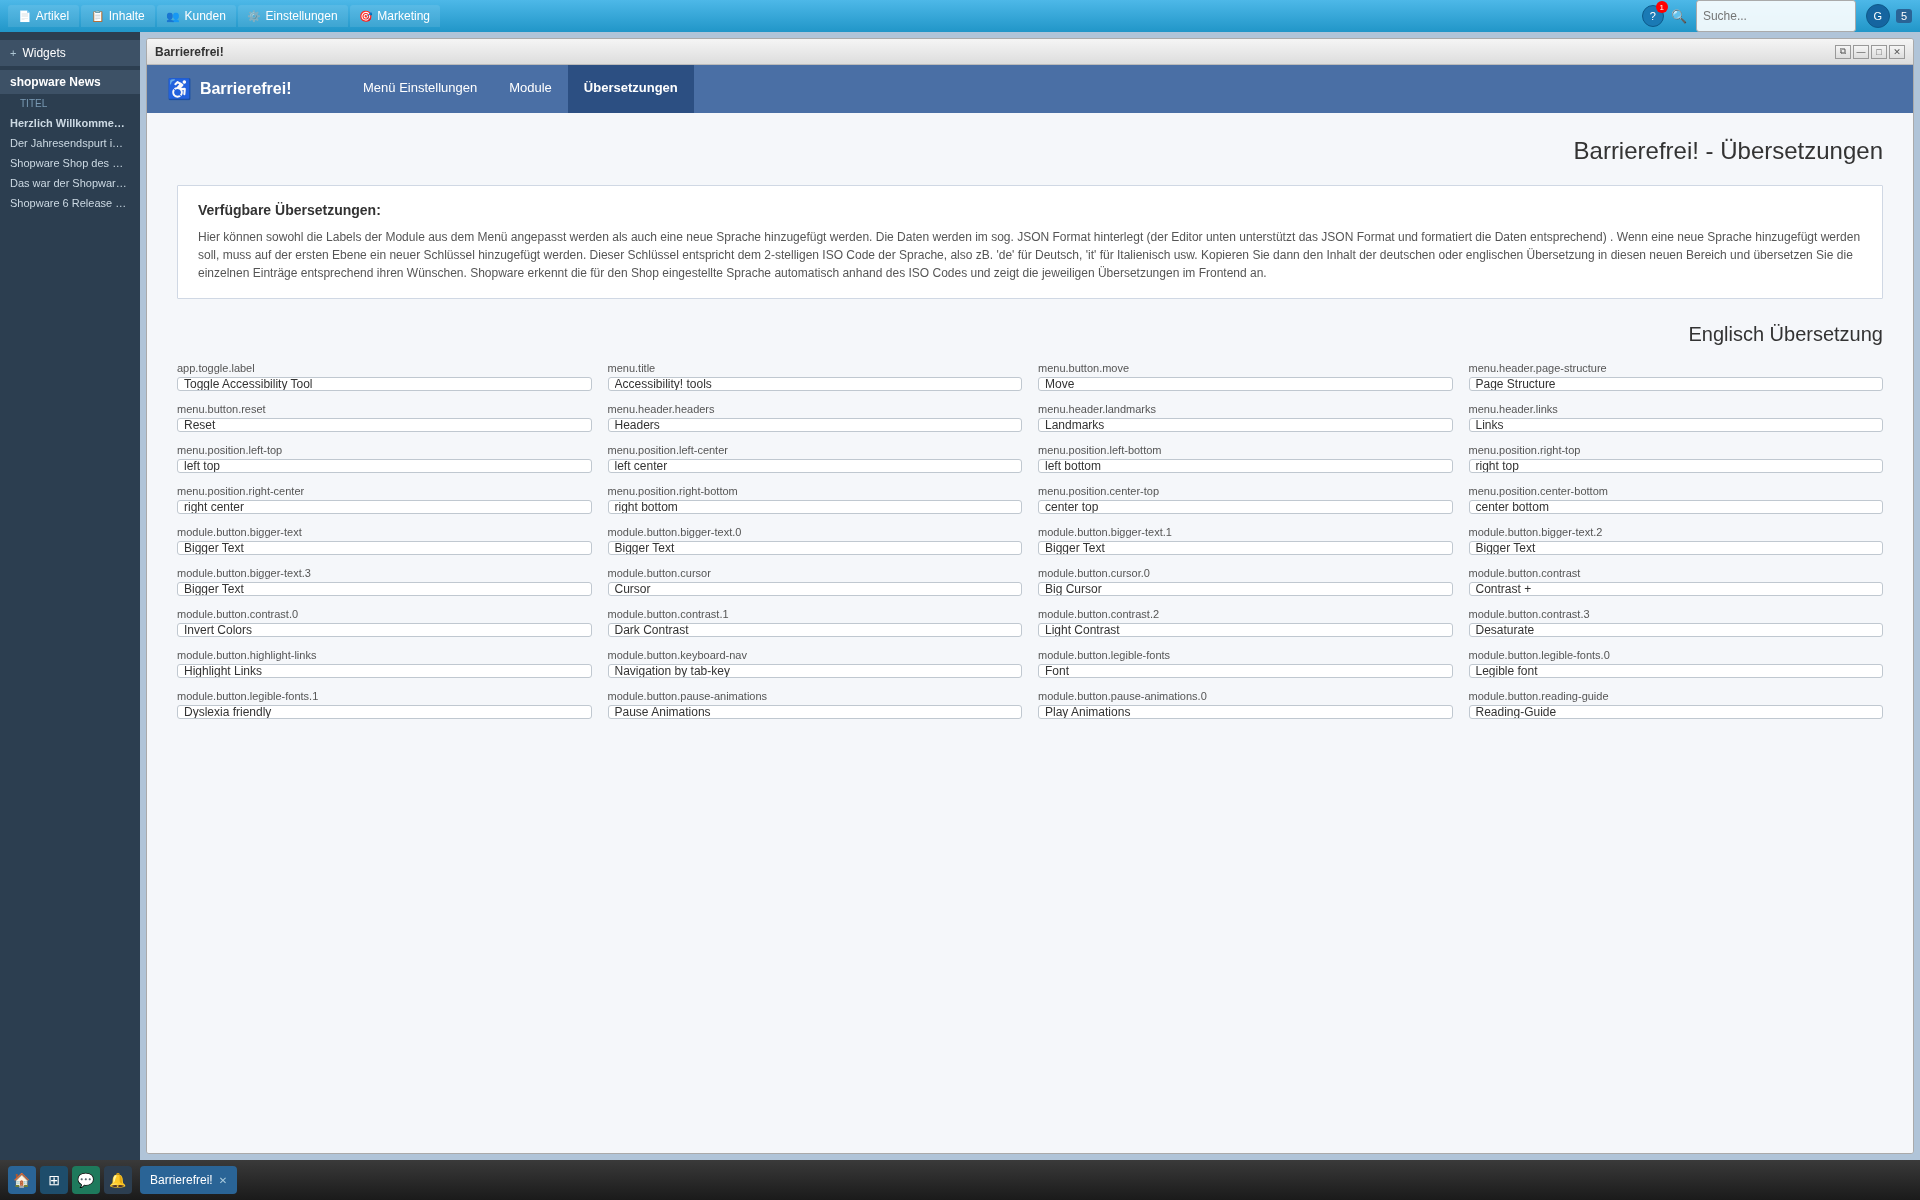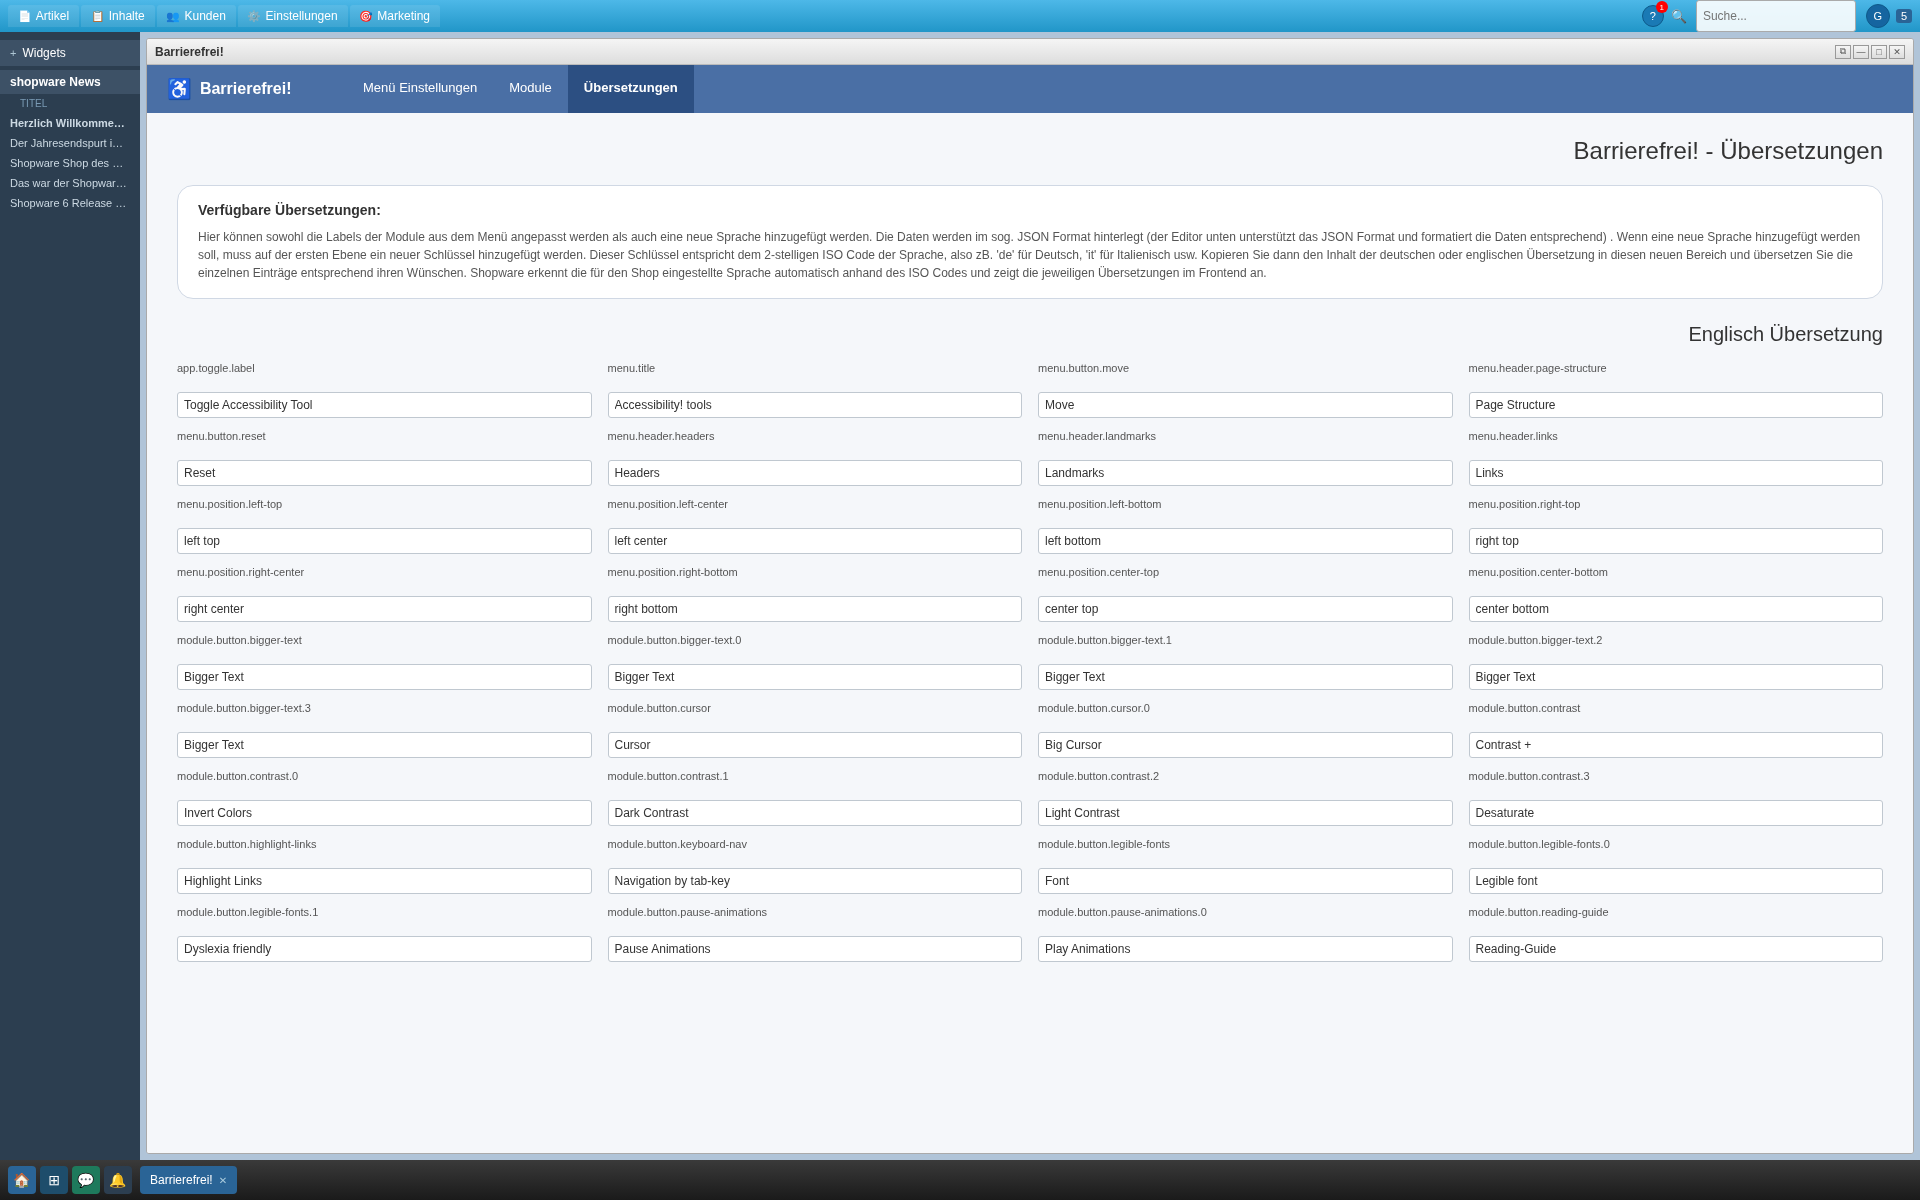--- a/index.html
+++ b/index.html
@@ -213,21 +213,21 @@
     .page-title {
       font-size: 24px;
       font-weight: normal;
       color: #333;
       margin-bottom: 20px;
       text-align: right;
     }
     .info-box {
       background: white;
       border: 1px solid #d0d8e4;
-      border-radius: 16px;
+      border-radius: 1px;
       padding: 16px 20px;
       margin-bottom: 24px;
     }
     .info-box-title {
       font-size: 14px;
       font-weight: bold;
       color: #333;
       margin-bottom: 10px;
     }
     .info-box-text {
@@ -245,36 +245,36 @@
     }
 
     .fields-grid {
       display: grid;
       grid-template-columns: repeat(4, 1fr);
       gap: 12px 16px;
     }
     .field-group {
       display: flex;
       flex-direction: column;
-      gap: 18px;
+      gap: 3px;
     }
     .field-label {
       font-size: 11px;
       color: #555;
       font-weight: normal;
     }
     .field-input {
       border: 1px solid #c0c8d0;
       border-radius: 3px;
       padding: 4px 6px;
       font-size: 12px;
       background: white;
       color: #333;
       width: 100%;
-      height: 26px;
+      height: 14px;
     }
 
     
     .taskbar {
       height: 40px;
       background: linear-gradient(to bottom, #3a3a3a, #1a1a1a);
       display: flex;
       align-items: center;
       padding: 0 8px;
       gap: 4px;

